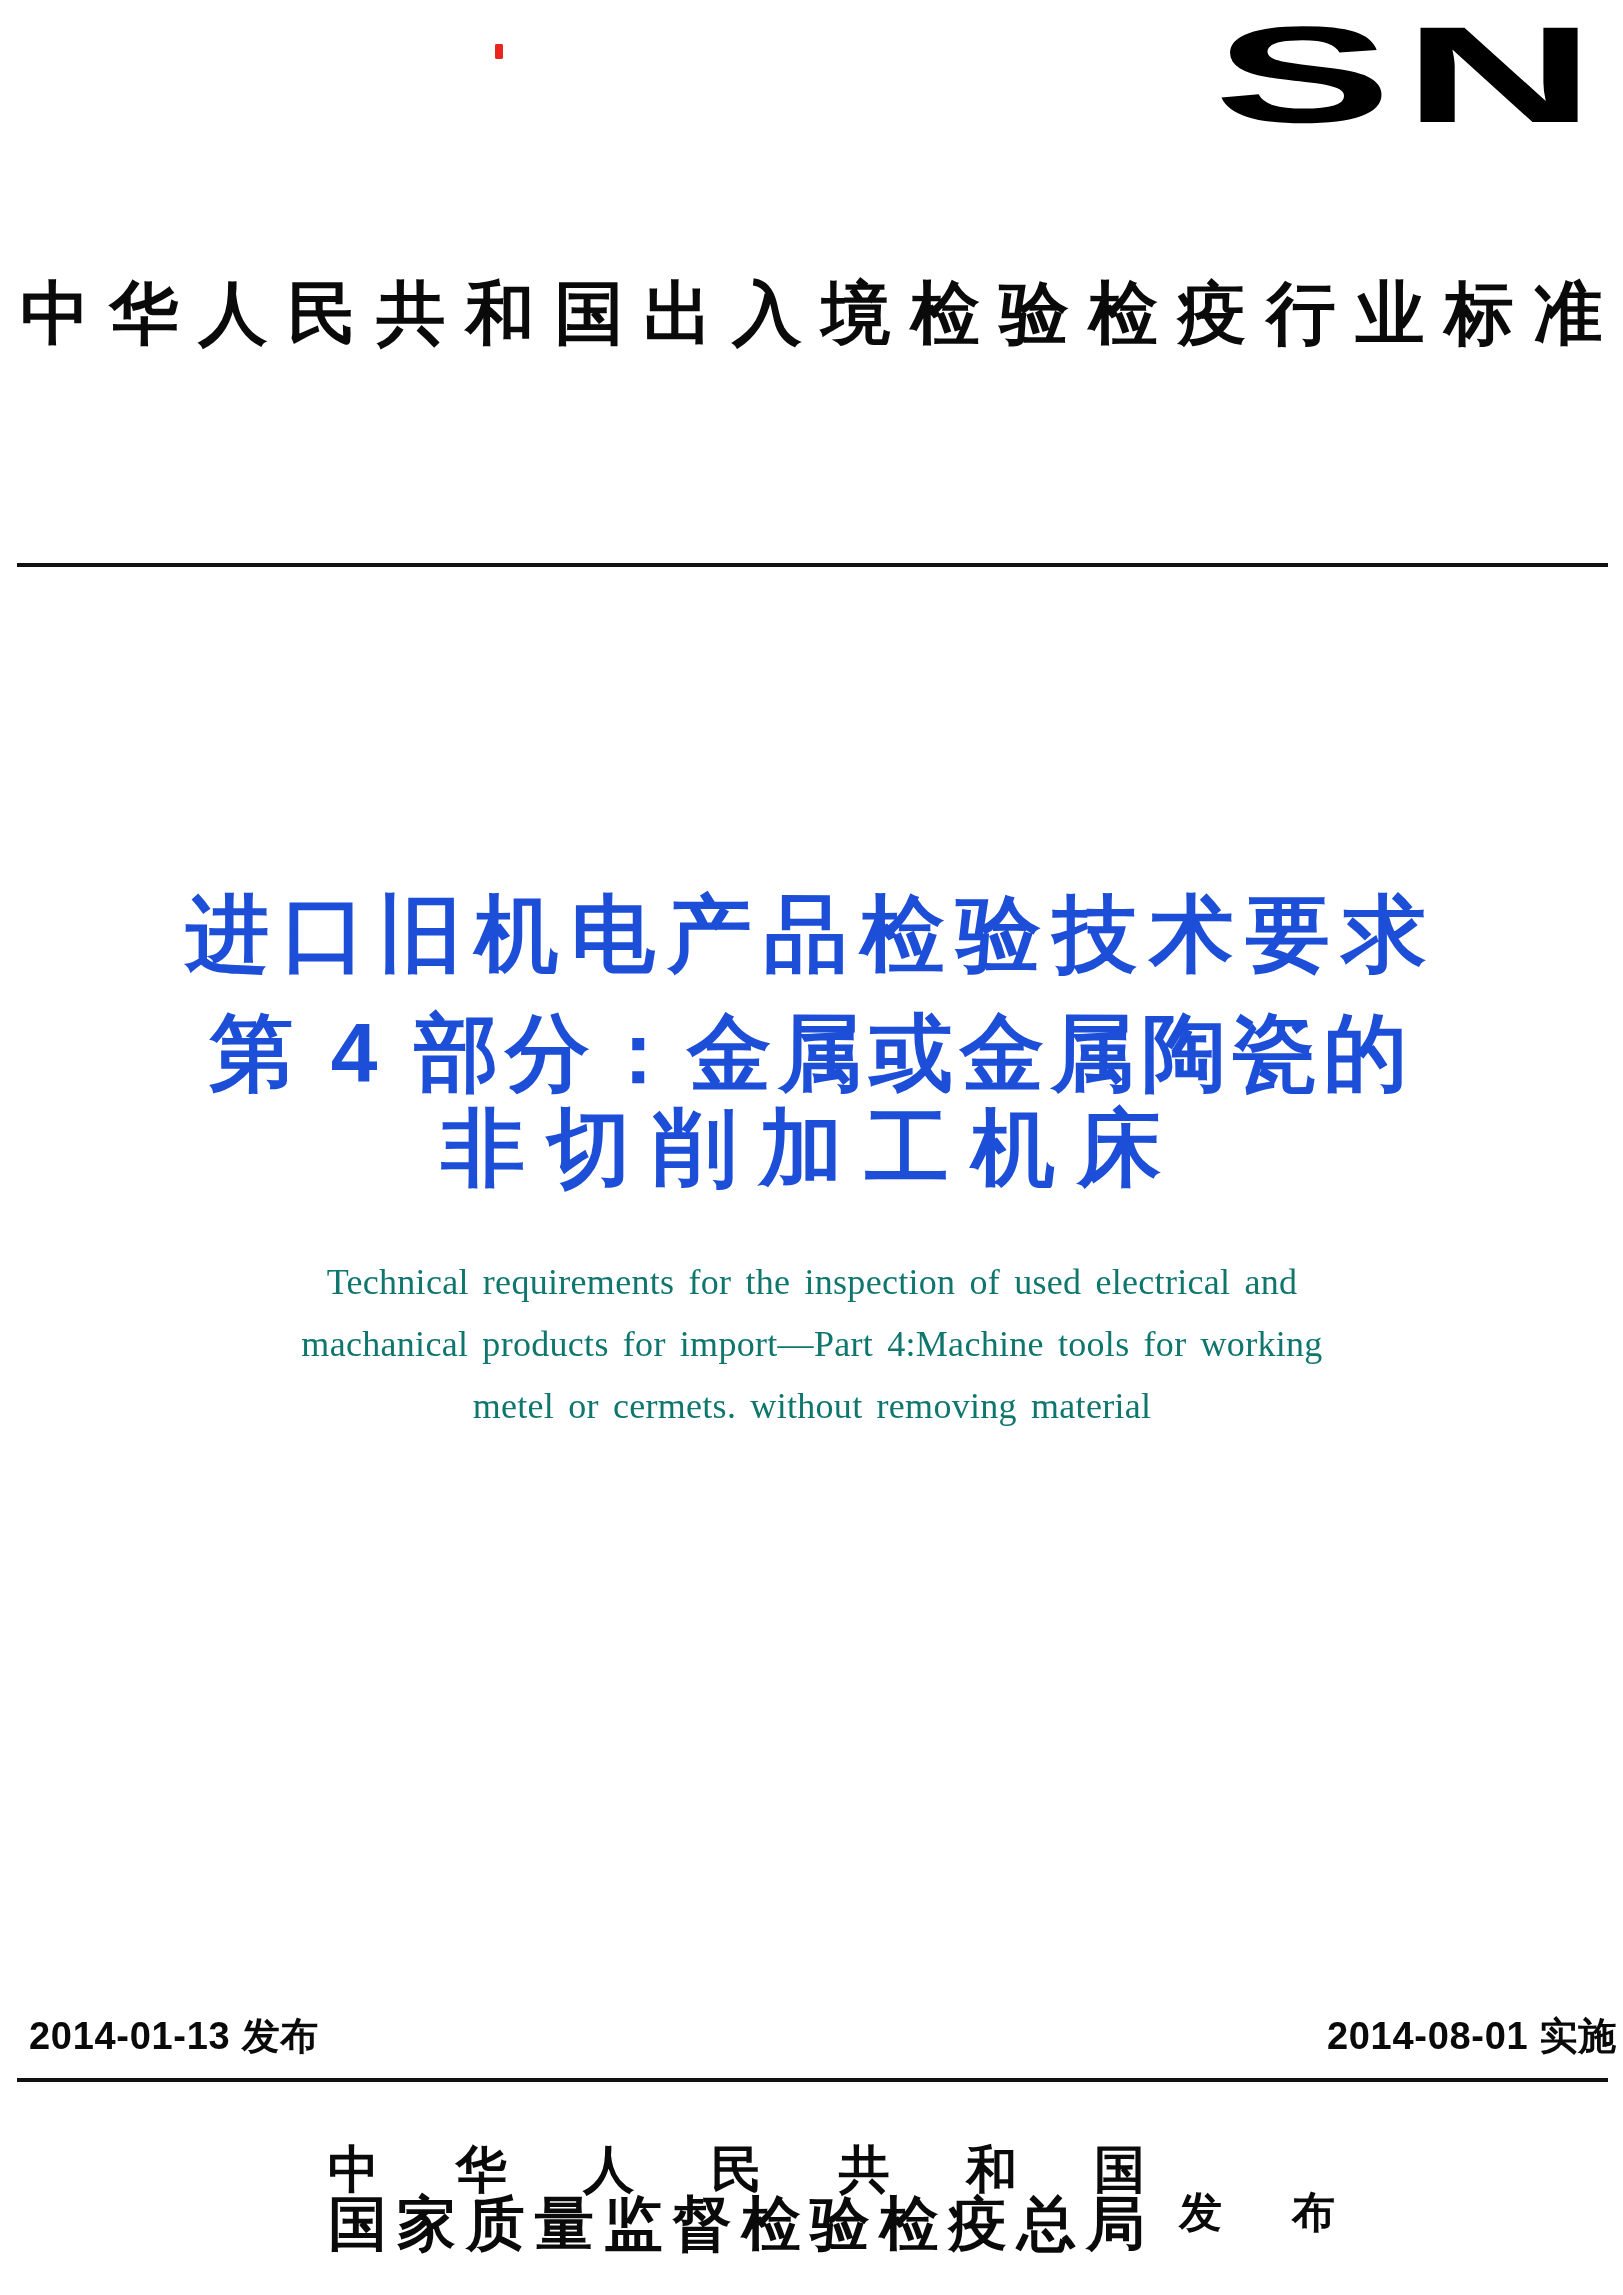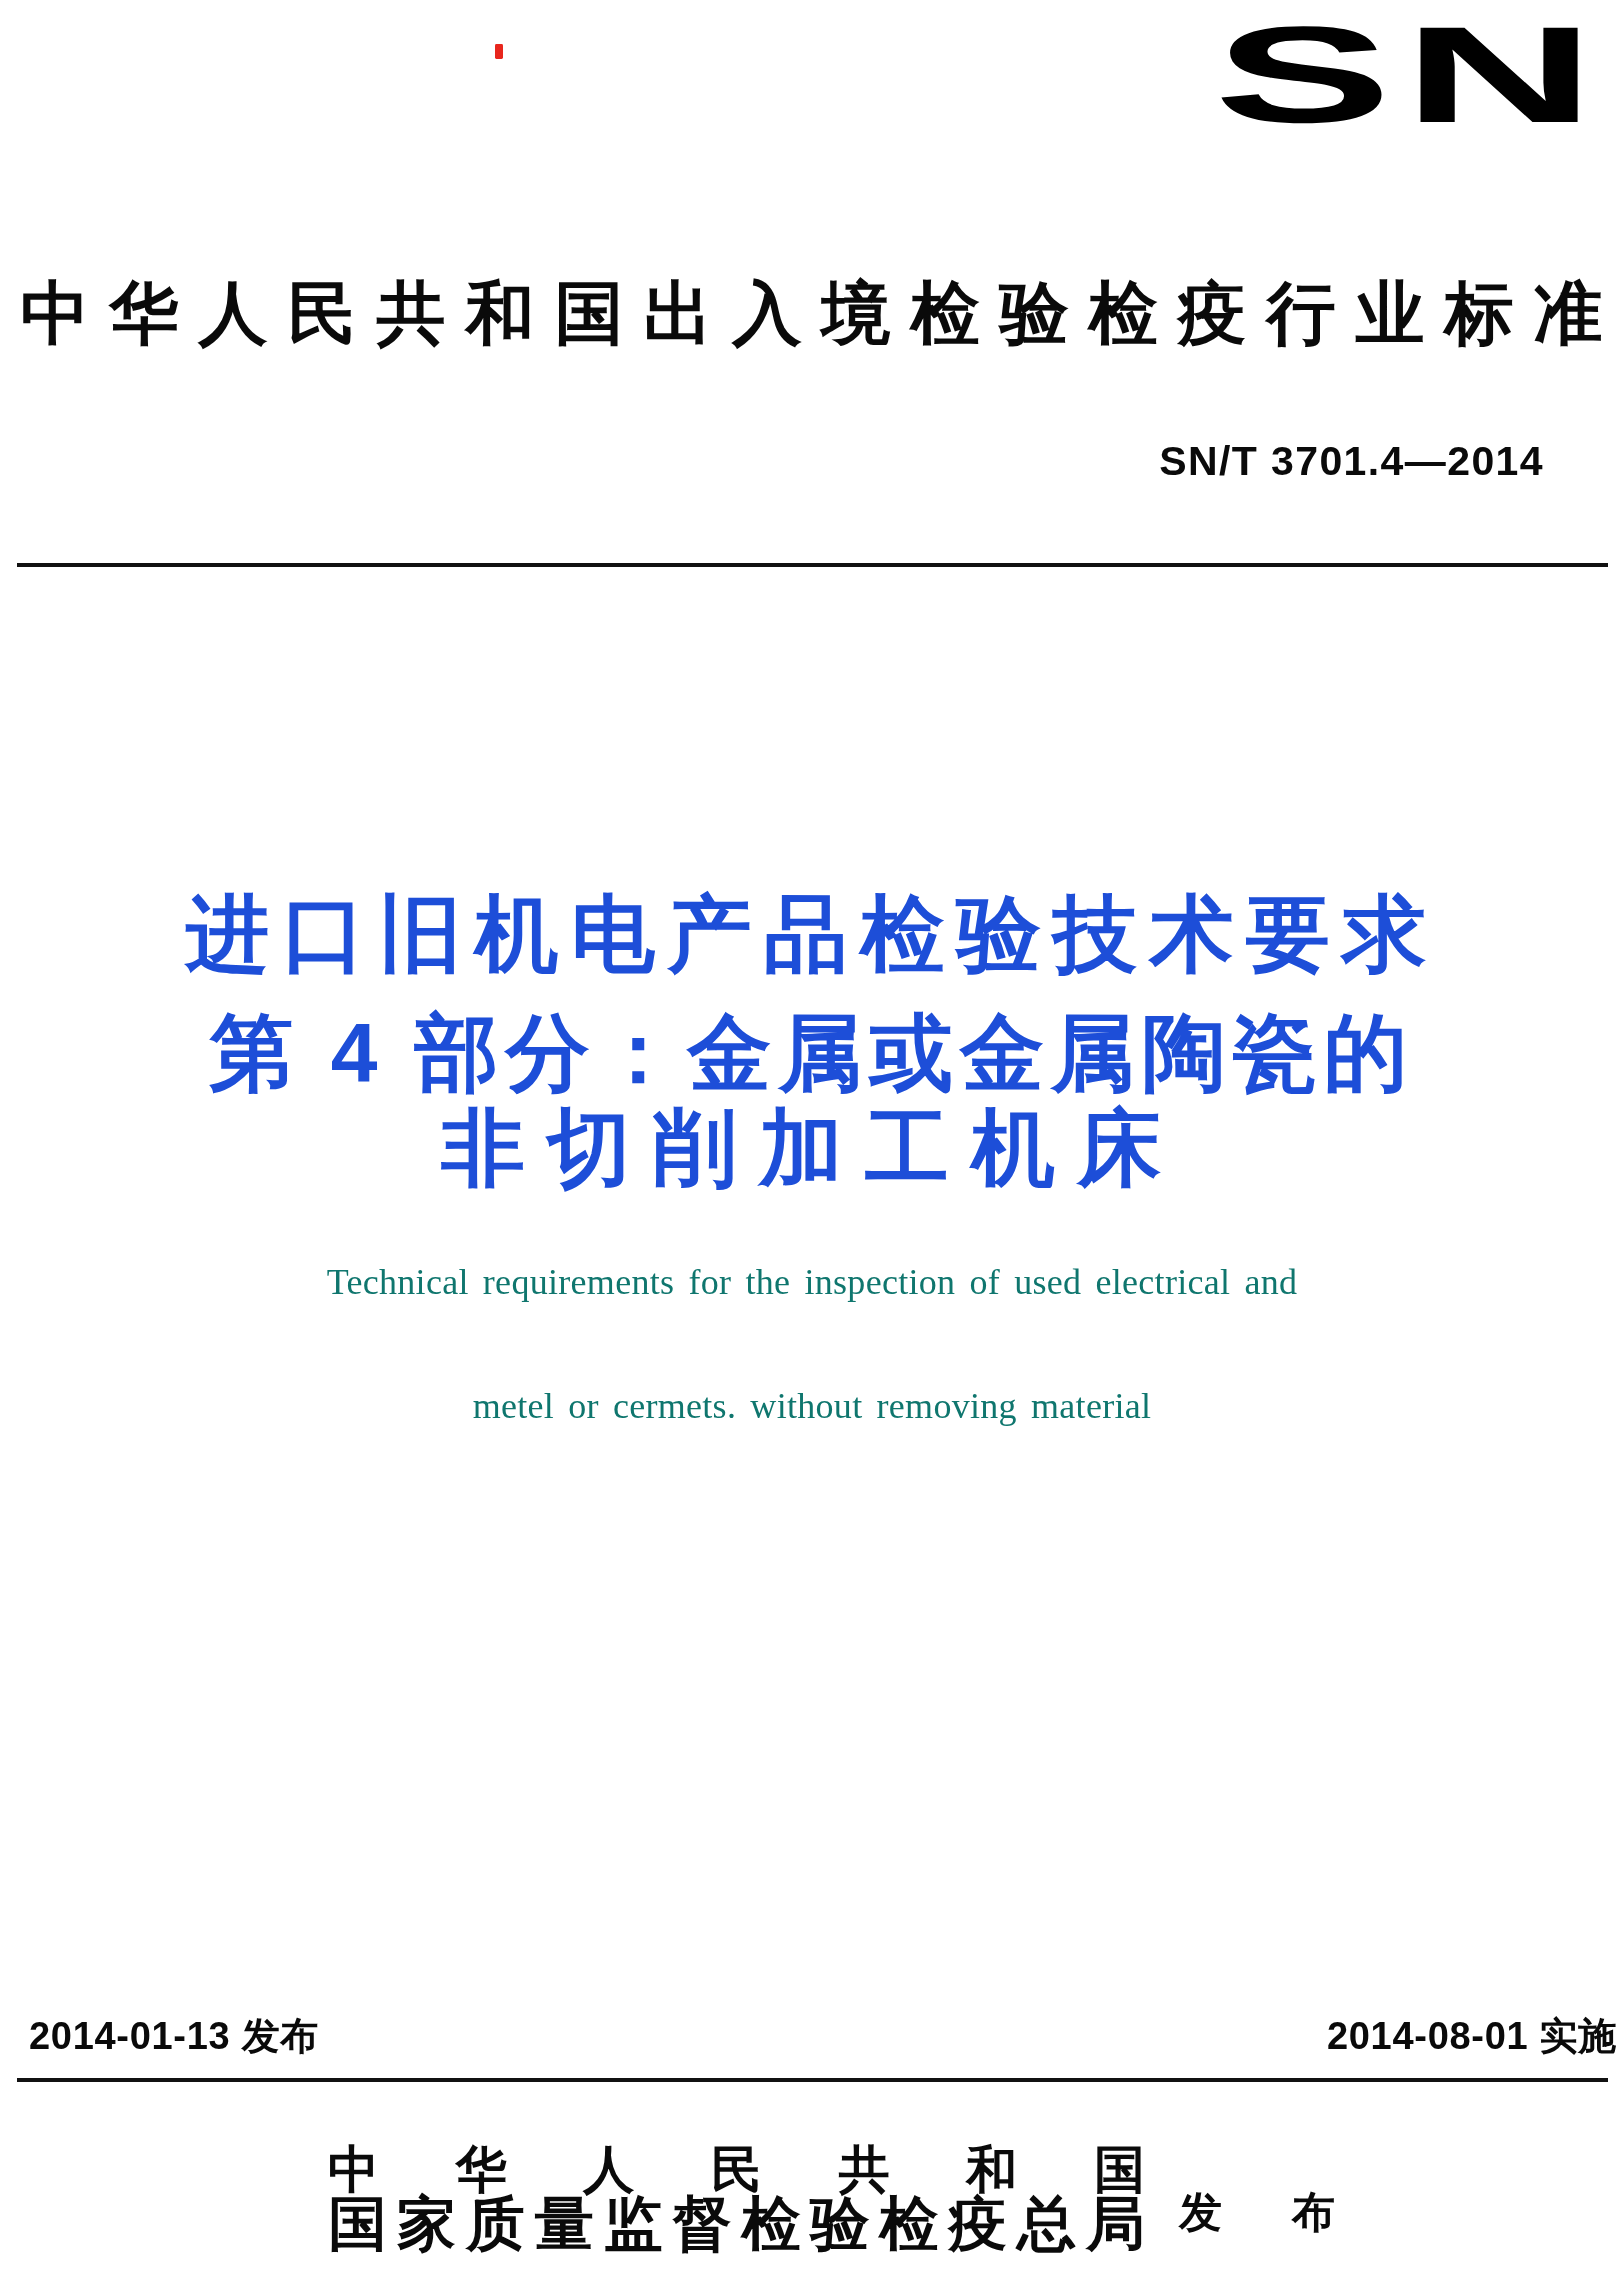--- a/index.html
+++ b/index.html
@@ -107,32 +107,32 @@
       <span>检</span>
       <span>验</span>
       <span>检</span>
       <span>疫</span>
       <span>行</span>
       <span>业</span>
       <span>标</span>
       <span>准</span>
     </div>
 
-  <div class="std-number">SN/T 3701.4—2014</div>
 
   <div class="rule rule-top" style="background: rgb(17, 17, 17);"></div>
 
   <div class="title-cn title-cn-1">进口旧机电产品检验技术要求</div>
 
   <div class="title-cn title-cn-2">第 4 部分：金属或金属陶瓷的</div>
 
   <div class="title-cn title-cn-3">非切削加工机床</div>
 
   <div class="title-en title-en-1">Technical requirements for the inspection of used electrical and</div>
 
+  <div class="title-en title-en-2">machanical products for import—Part 4:Machine tools for working</div>
 
   <div class="title-en title-en-3">metel or cermets. without removing material</div>
 
   <div class="date date-issue">2014-01-13 发布</div>
 
   <div class="date date-impl">2014-08-01 实施</div>
 
   <div class="rule rule-bottom" style="background: rgb(17, 17, 17);"></div>
 
   <div class="pub-line pub-line-1">

